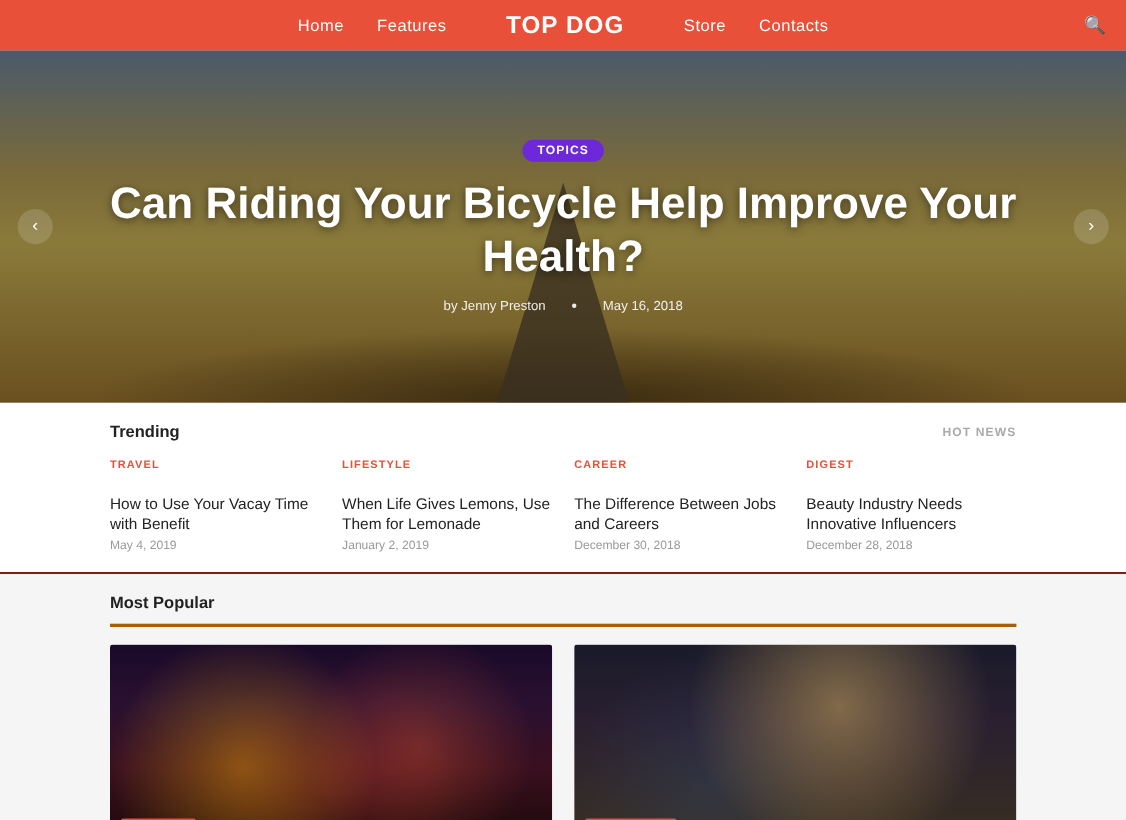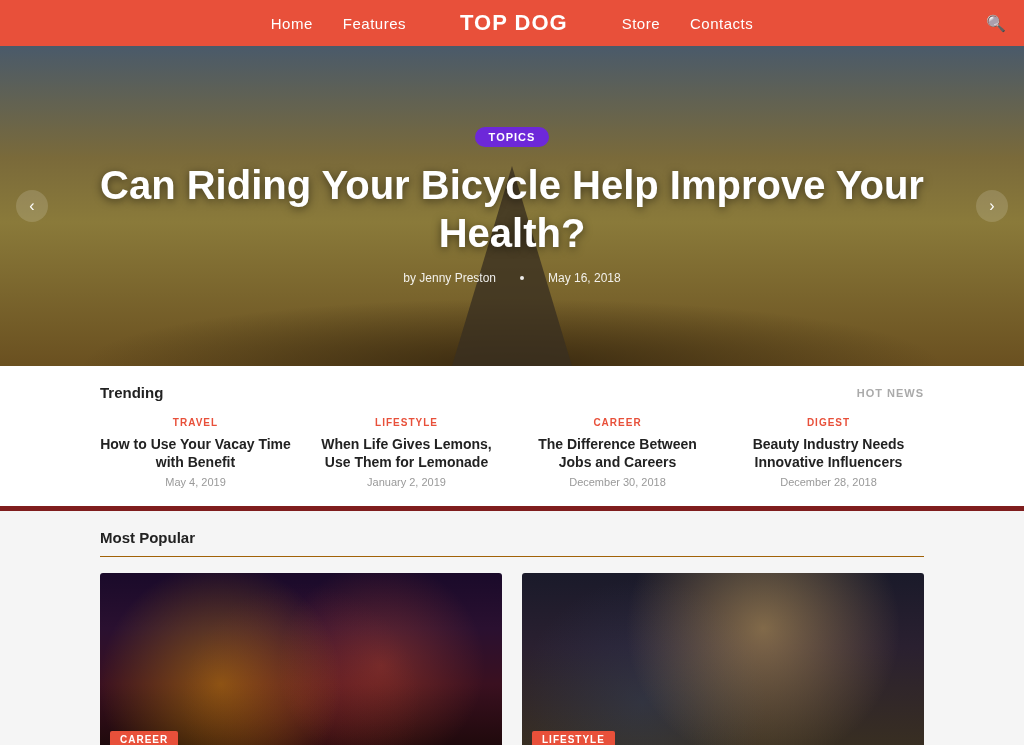--- a/index.html
+++ b/index.html
@@ -139,23 +139,22 @@
 
     
     .main-content {
       background: #fff;
       padding: 0;
     }
 
     
     .trending-section {
       padding: 18px 100px 18px 100px;
-      border-bottom: 5px solid #7f1d1d;
+      border-bottom: 2px solid #7f1d1d;
       background: #fff;
-      text-align: center;
     }
     .trending-header {
       display: flex;
       justify-content: space-between;
       align-items: center;
       margin-bottom: 16px;
     }
     .trending-label {
       font-size: 15px;
       font-weight: 700;
@@ -173,30 +172,30 @@
       display: grid;
       grid-template-columns: repeat(4, 1fr);
       gap: 20px;
     }
     .trending-item {}
     .trending-cat {
       font-size: 10px;
       font-weight: 700;
       font-family: Arial, sans-serif;
       letter-spacing: 1px;
-      margin-bottom: 7px;
+      margin-bottom: 21px;
       text-transform: uppercase;
     }
     .cat-travel { color: #e8503a; }
     .cat-lifestyle { color: #e8503a; }
     .cat-career { color: #e8503a; }
     .cat-digest { color: #e8503a; }
     .trending-item-title {
       font-size: 14px;
-      font-weight: 700;
+      font-weight: 400;
       font-family: Arial, sans-serif;
       color: #222;
       line-height: 1.3;
       margin-bottom: 5px;
     }
     .trending-item-date {
       font-size: 11px;
       font-family: Arial, sans-serif;
       color: #999;
     }
@@ -206,21 +205,21 @@
       padding: 18px 100px 30px 100px;
       background: #f5f5f5;
     }
     .popular-label {
       font-size: 15px;
       font-weight: 700;
       font-family: Arial, sans-serif;
       color: #222;
       margin-bottom: 16px;
       padding-bottom: 10px;
-      border-bottom: 1px solid #a16207;
+      border-bottom: 3px solid #a16207;
     }
     .popular-grid {
       display: grid;
       grid-template-columns: 1fr 1fr;
       gap: 20px;
     }
     .popular-card {}
     .popular-img {
       width: 100%;
       height: 185px;

